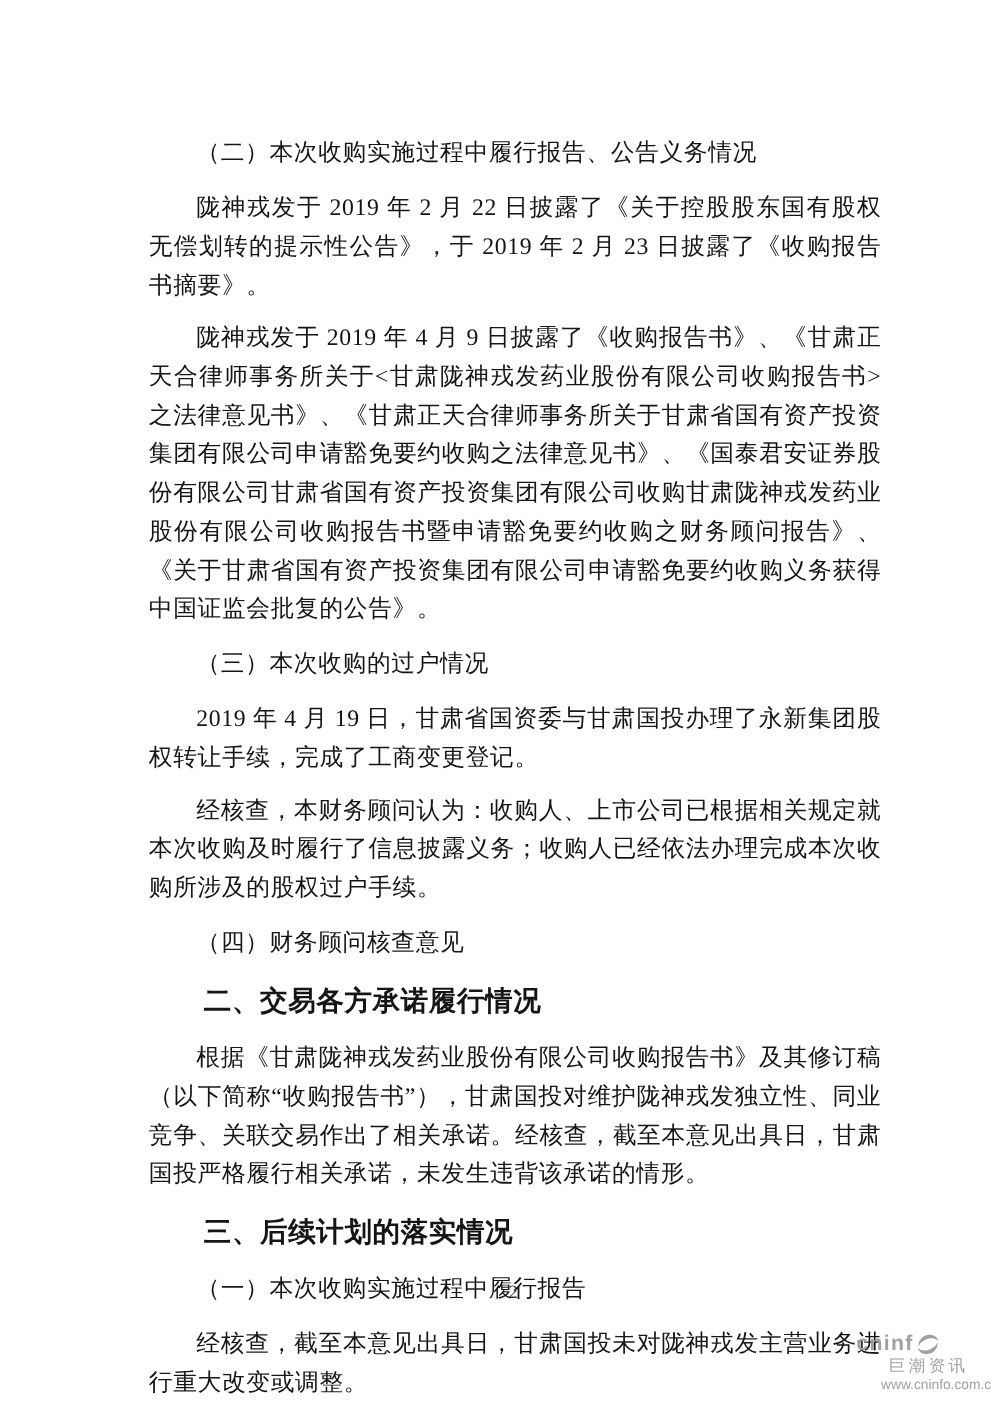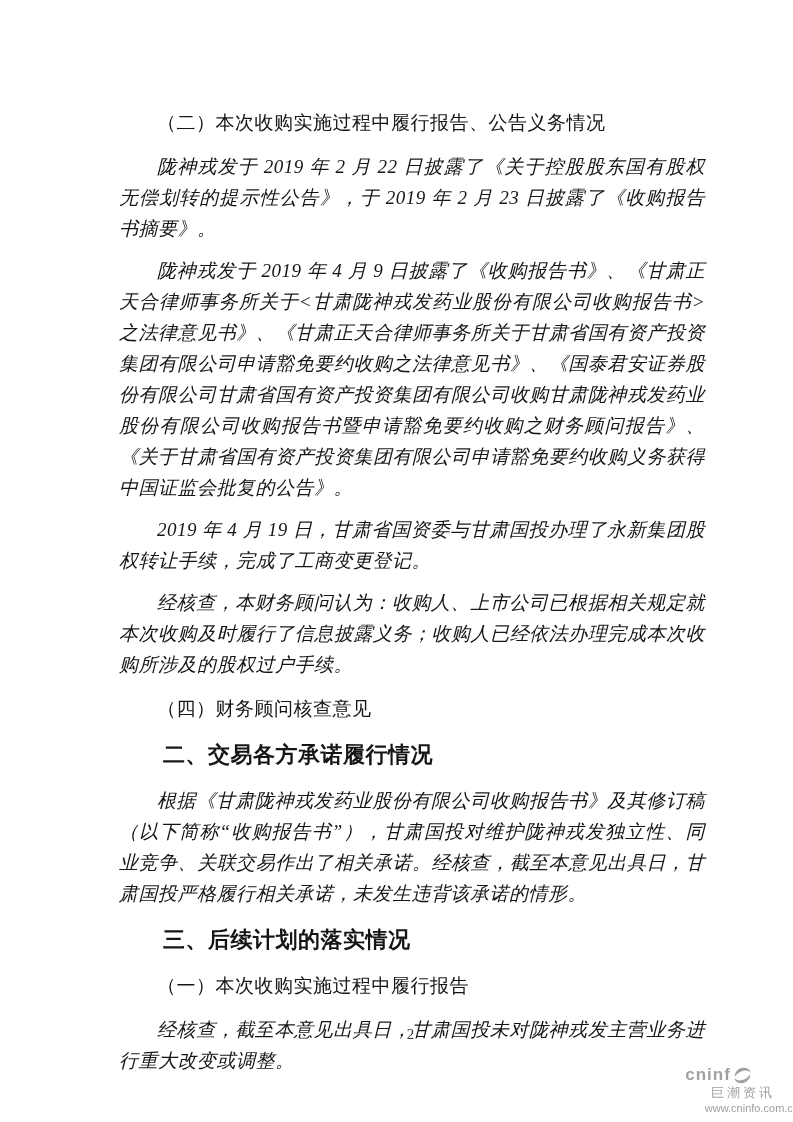--- a/index.html
+++ b/index.html
@@ -26,21 +26,20 @@
   .block {
     font-size: 19px;
     line-height: 31px;
     margin: 0 0 11px 0;
     text-align: justify;
     text-justify: inter-ideograph;
     letter-spacing: 0.5px;
   }
   .paragraph {
     text-indent: 2em;
-    font-style: italic;
   }
   .subheading {
     text-indent: 2em;
     margin-top: 13px;
     margin-bottom: 13px;
   }
   .heading-bold {
     text-indent: 2em;
     font-weight: bold;
     font-family: "Liberation Sans", "DejaVu Sans", sans-serif;
@@ -99,20 +98,21 @@
 </style>
 </head>
 <body>
 
 <div class="page">
 
   <div class="content">
     <div class="block subheading">（二）本次收购实施过程中履行报告、公告义务情况</div>
     <div class="block paragraph">陇神戎发于 2019 年 2 月 22 日披露了《关于控股股东国有股权无偿划转的提示性公告》，于 2019 年 2 月 23 日披露了《收购报告书摘要》。</div>
     <div class="block paragraph">陇神戎发于 2019 年 4 月 9 日披露了《收购报告书》、《甘肃正天合律师事务所关于&lt;甘肃陇神戎发药业股份有限公司收购报告书&gt;之法律意见书》、《甘肃正天合律师事务所关于甘肃省国有资产投资集团有限公司申请豁免要约收购之法律意见书》、《国泰君安证券股份有限公司甘肃省国有资产投资集团有限公司收购甘肃陇神戎发药业股份有限公司收购报告书暨申请豁免要约收购之财务顾问报告》、《关于甘肃省国有资产投资集团有限公司申请豁免要约收购义务获得中国证监会批复的公告》。</div>
+    <div class="block subheading">（三）本次收购的过户情况</div>
     <div class="block paragraph">2019 年 4 月 19 日，甘肃省国资委与甘肃国投办理了永新集团股权转让手续，完成了工商变更登记。</div>
     <div class="block paragraph">经核查，本财务顾问认为：收购人、上市公司已根据相关规定就本次收购及时履行了信息披露义务；收购人已经依法办理完成本次收购所涉及的股权过户手续。</div>
     <div class="block subheading">（四）财务顾问核查意见</div>
     <div class="block heading-bold">二、交易各方承诺履行情况</div>
     <div class="block paragraph">根据《甘肃陇神戎发药业股份有限公司收购报告书》及其修订稿（以下简称“收购报告书”），甘肃国投对维护陇神戎发独立性、同业竞争、关联交易作出了相关承诺。经核查，截至本意见出具日，甘肃国投严格履行相关承诺，未发生违背该承诺的情形。</div>
     <div class="block heading-bold">三、后续计划的落实情况</div>
     <div class="block subheading">（一）本次收购实施过程中履行报告</div>
     <div class="block paragraph">经核查，截至本意见出具日，甘肃国投未对陇神戎发主营业务进行重大改变或调整。</div>
   </div>
 

